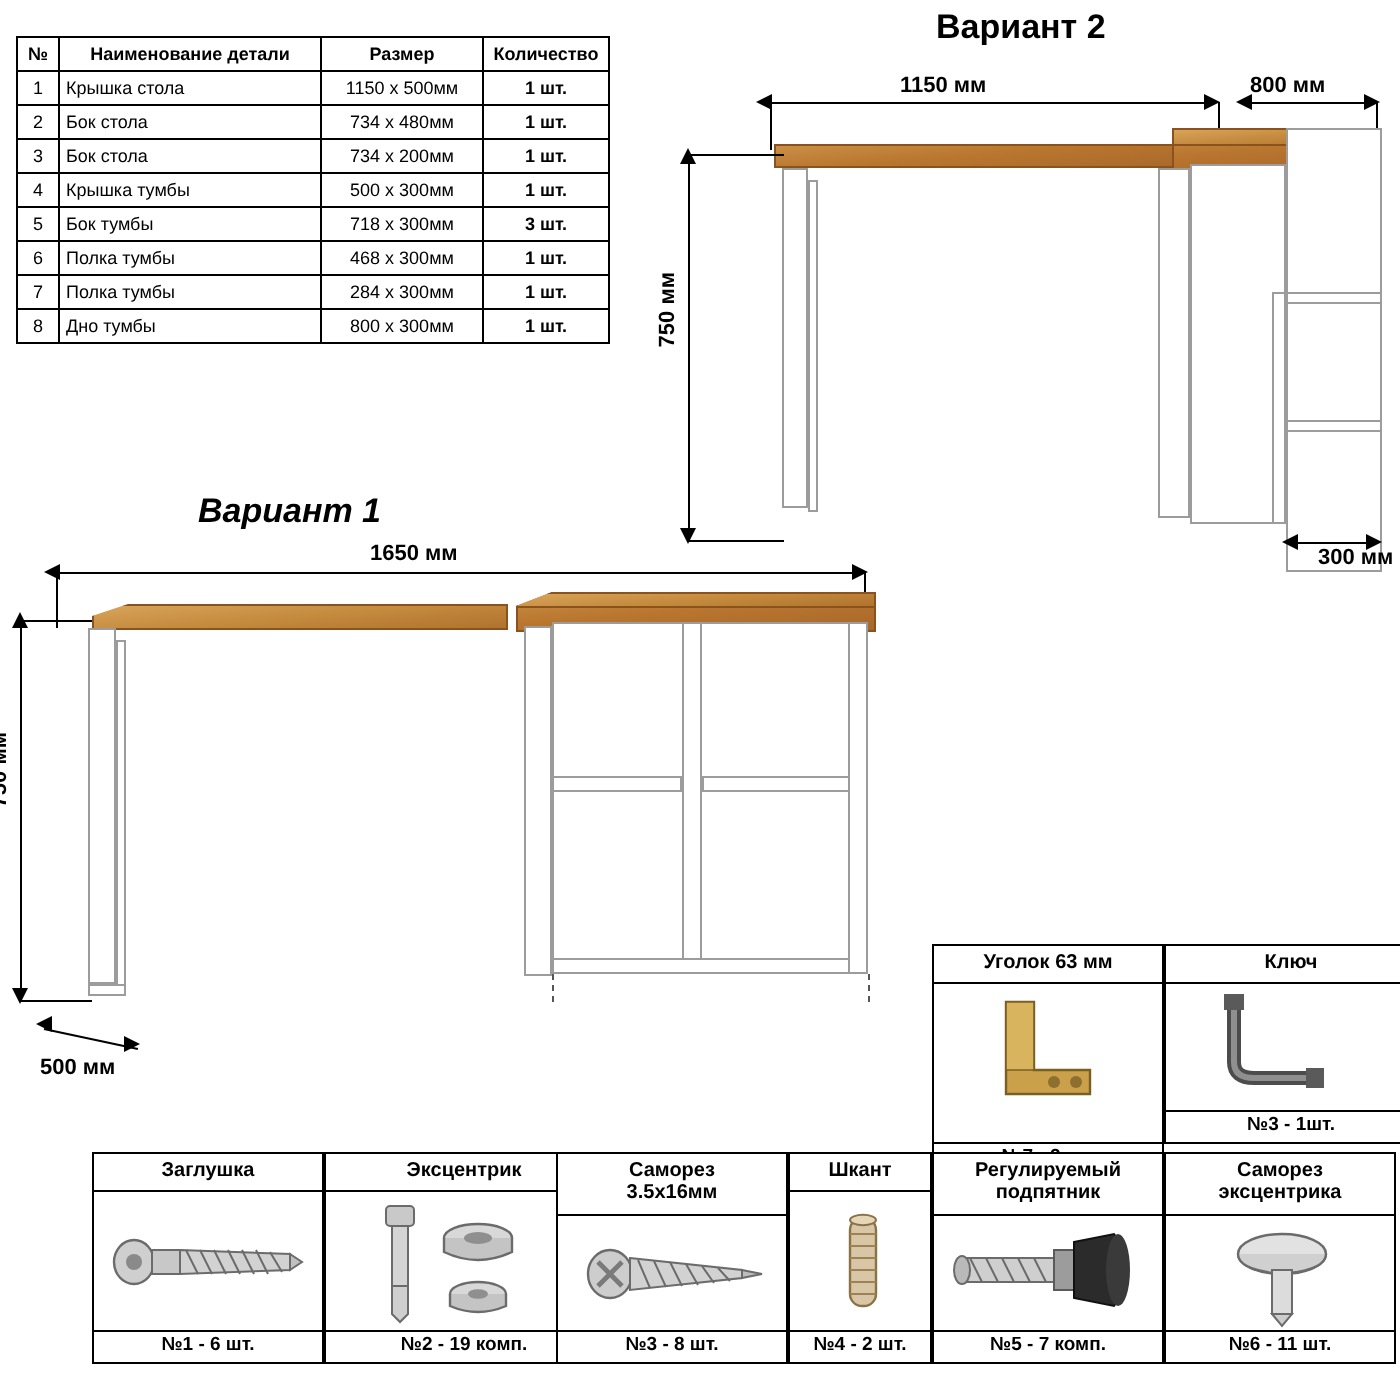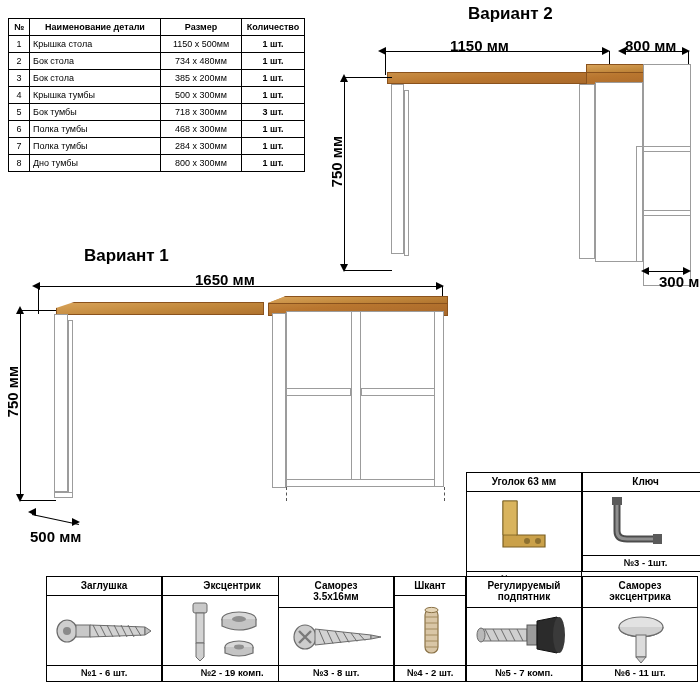--- a/index.html
+++ b/index.html
@@ -18,38 +18,38 @@
   }
   #parts-table th{font-weight:bold;text-align:center;font-size:9px;}
   #parts-table td.num{text-align:center;width:14px;}
   #parts-table td.name{width:124px;text-align:left;}
   #parts-table td.size{width:74px;text-align:center;}
   #parts-table td.qty{width:56px;text-align:center;font-weight:bold;}
 
   
   .variant-title{font-weight:bold;font-size:17px;}
   #variant2-title{left:468px;top:4px;}
-  #variant1-title{left:84px;top:246px;}
+  #variant1-title{left:99px;top:246px;font-style:italic;}
 
   
   .panel{background:#ffffff;border:1.3px solid #9c9c9c;box-sizing:border-box;}
   .top-wood{
     background:linear-gradient(175deg,#c98f46 0%,#b9762f 45%,#a8682a 100%);
     border:1px solid #8a521d;box-sizing:border-box;
   }
   .top-wood.light{
     background:linear-gradient(175deg,#d8a359 0%,#c2883c 55%,#b0732e 100%);
   }
 
   
   .dimline{background:#000;}
   .dim-h{height:1px;}
   .dim-v{width:1px;}
   .tick{background:#000;width:1px;}
-  .dimlabel{font-weight:bold;font-size:15px;white-space:nowrap;}
+  .dimlabel{font-weight:bold;font-size:11px;white-space:nowrap;}
   .dimlabel.vert{writing-mode:vertical-rl;transform:rotate(180deg);}
   .arrowL,.arrowR,.arrowU,.arrowD{width:0;height:0;position:absolute;}
   .arrowL{border-top:4px solid transparent;border-bottom:4px solid transparent;border-right:8px solid #000;}
   .arrowR{border-top:4px solid transparent;border-bottom:4px solid transparent;border-left:8px solid #000;}
   .arrowU{border-left:4px solid transparent;border-right:4px solid transparent;border-bottom:8px solid #000;}
   .arrowD{border-left:4px solid transparent;border-right:4px solid transparent;border-top:8px solid #000;}
   .dash{border-left:1px dashed #555;width:0;}
 
   
   .hw-box{border:1px solid #000;box-sizing:border-box;background:#fff;}
@@ -85,21 +85,21 @@
     </tr>
     <tr>
       <td class="num">2</td>
       <td class="name">Бок стола</td>
       <td class="size">734 x 480мм</td>
       <td class="qty">1 шт.</td>
     </tr>
     <tr>
       <td class="num">3</td>
       <td class="name">Бок стола</td>
-      <td class="size">385 x 200мм</td>
+      <td class="size">734 x 200мм</td>
       <td class="qty">1 шт.</td>
     </tr>
     <tr>
       <td class="num">4</td>
       <td class="name">Крышка тумбы</td>
       <td class="size">500 x 300мм</td>
       <td class="qty">1 шт.</td>
     </tr>
     <tr>
       <td class="num">5</td>
@@ -172,21 +172,21 @@
   <div class="abs dimlabel vert" style="left:-2px;top:96px;">750 мм</div>
 
   <div class="abs dimline dim-h" style="left:315px;top:231px;width:44px;"></div>
   <div class="abs arrowL" style="left:311px;top:227px;"></div>
   <div class="abs arrowR" style="left:353px;top:227px;"></div>
   <div class="abs dimlabel" style="left:297px;top:233px;margin-left:32px;">300 мм</div>
 </div>
 
 <div class="abs variant-title" id="variant1-title">Вариант 1</div>
 
-<div class="abs" style="left:10px;top:266px;width:470px;height:290px;">
+<div class="abs" style="left:0;top:266px;width:470px;height:290px;">
 
   <div class="abs dimline dim-h" style="left:28px;top:20px;width:404px;"></div>
   <div class="abs arrowL" style="left:22px;top:16px;"></div>
   <div class="abs arrowR" style="left:426px;top:16px;"></div>
   <div class="abs tick" style="left:28px;top:20px;height:28px;"></div>
   <div class="abs tick" style="left:432px;top:20px;height:22px;"></div>
   <div class="abs dimlabel" style="left:185px;top:5px;">1650 мм</div>
 
   <div class="abs top-wood light" style="left:46px;top:36px;width:208px;height:13px;
        clip-path:polygon(0 6px,0 13px,208px 13px,208px 0,18px 0);"></div>

